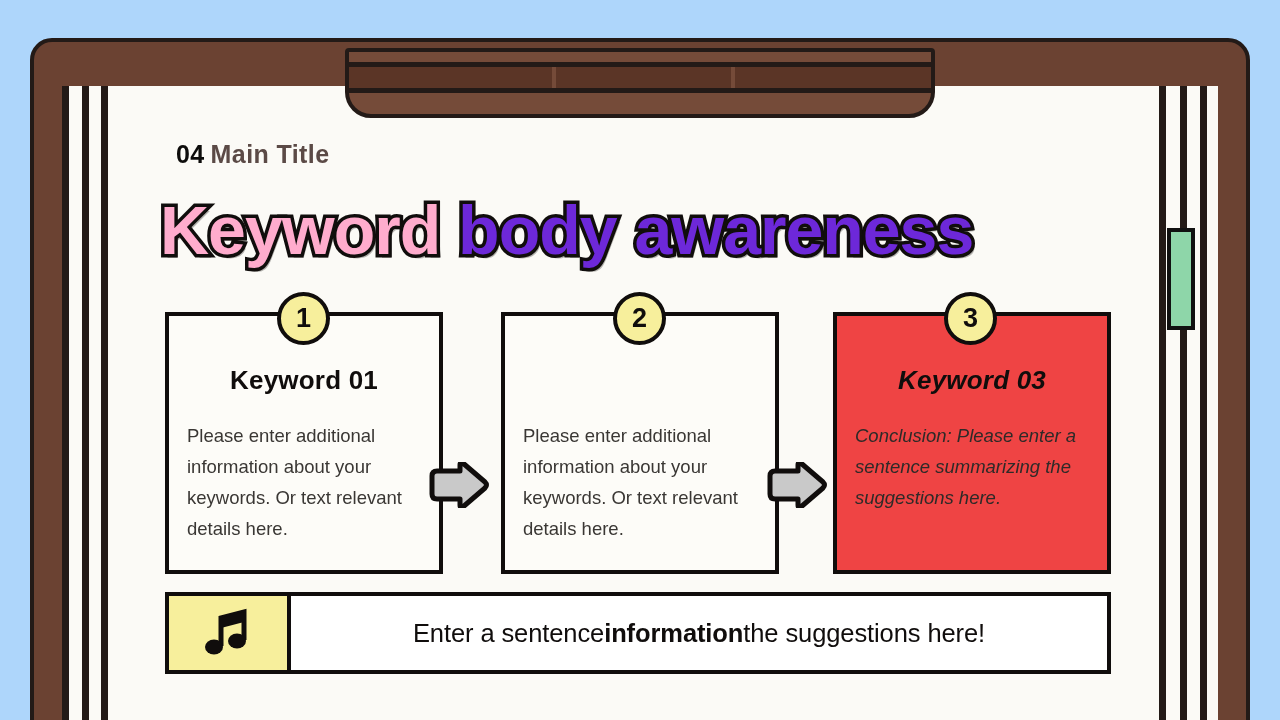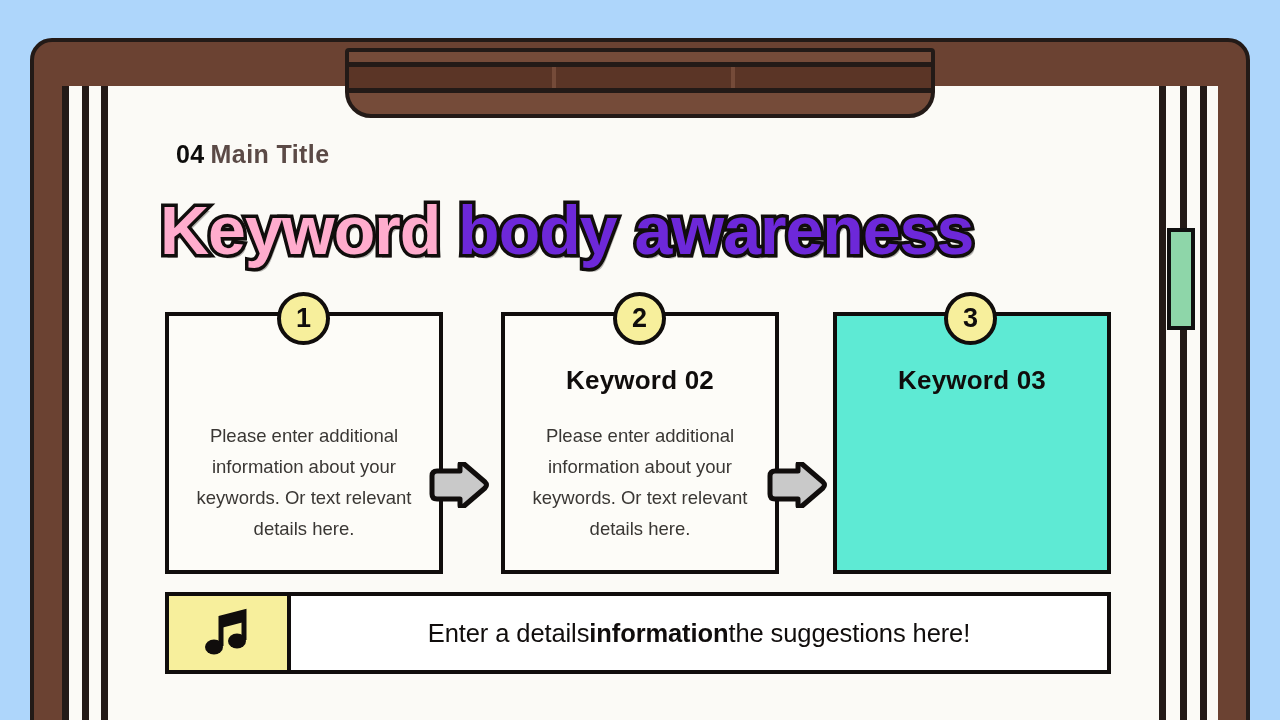--- a/index.html
+++ b/index.html
@@ -142,37 +142,36 @@
     position: absolute;
     top: 312px;
     width: 278px;
     height: 262px;
     border: 4px solid #100d0c;
     box-sizing: border-box;
     background: #fdfcf8;
   }
   .card.c1 { left: 165px; }
   .card.c2 { left: 501px; }
-  .card.c3 { left: 833px; background: #5eead4; }
+  .card.c3 { left: 833px; background: #ef4444; font-style: italic; }
 
   .card-title {
     position: absolute;
     left: 0; right: 0;
     top: 49px;
     text-align: center;
     font-size: 26px;
     font-weight: bold;
     color: #100d0c;
     letter-spacing: 0.2px;
   }
   .card-body {
     position: absolute;
     left: 18px; right: 18px;
     top: 104px;
-    text-align: center;
     font-size: 18.5px;
     line-height: 31px;
     color: #3a3734;
   }
   .card.c3 .card-body { color: #2e2a28; }
 
   .badge {
     position: absolute;
     top: 292px;
     width: 53px;
@@ -267,32 +266,33 @@
     <div class="eyebrow">
       <span class="num">04</span><span class="label">Main Title</span>
     </div>
 
     <div class="headline">
       <span class="pink">Keyword</span>
       <span class="green">body awareness</span>
     </div>
 
     <div class="card c1">
+      <div class="card-title">Keyword 01</div>
       <div class="card-body">Please enter additional information about your keywords. Or text relevant details here.</div>
     </div>
     <div class="badge b1">1</div>
 
     <div class="card c2">
-      <div class="card-title">Keyword 02</div>
       <div class="card-body">Please enter additional information about your keywords. Or text relevant details here.</div>
     </div>
     <div class="badge b2">2</div>
 
     <div class="card c3">
       <div class="card-title">Keyword 03</div>
+      <div class="card-body">Conclusion: Please enter a sentence summarizing the suggestions here.</div>
     </div>
     <div class="badge b3">3</div>
 
     <div class="arrow a1">
       <svg width="62" height="46" viewBox="0 0 62 46">
         <path d="M4 14 Q4 9 9 9 L32 9 L32 3 Q32 -1 36 2 L57 20 Q60 23 57 26 L36 44 Q32 47 32 43 L32 37 L9 37 Q4 37 4 32 Z" fill="#c9c9c9" stroke="#100d0c" stroke-width="5" stroke-linejoin="round"></path>
       </svg>
     </div>
     <div class="arrow a2">
       <svg width="62" height="46" viewBox="0 0 62 46">
@@ -303,20 +303,20 @@
     <div class="footer">
       <div class="footer-icon">
         <svg width="46" height="50" viewBox="0 0 46 50">
           <path d="M16 38 V10 L39 4 V32" fill="none" stroke="#100d0c" stroke-width="5"></path>
           <path d="M16 10 L39 4 L39 14 L16 20 Z" fill="#100d0c"></path>
           <ellipse cx="9" cy="39" rx="9" ry="7.5" fill="#100d0c"></ellipse>
           <ellipse cx="32" cy="33" rx="9" ry="7.5" fill="#100d0c"></ellipse>
         </svg>
       </div>
       <div class="footer-text">
-        <span>Enter a details </span>
+        <span>Enter a sentence </span>
           <b>information</b>
           <span> the suggestions here!</span>
       </div>
     </div>
 
   </div>
 </div>
 
 </body></html>

